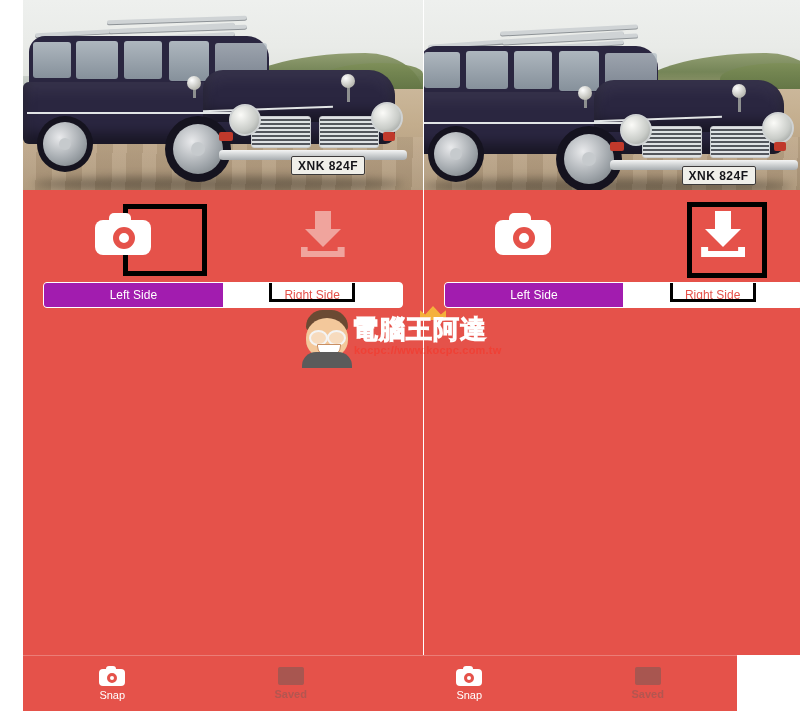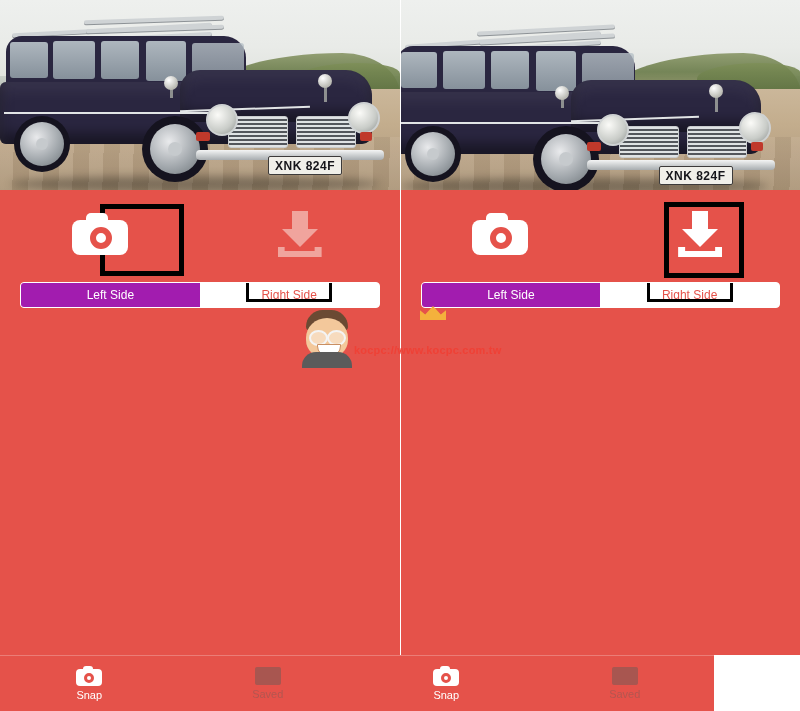--- a/index.html
+++ b/index.html
@@ -1,17 +1,17 @@
 <!DOCTYPE html>
 <html><head>
 <meta charset="utf-8">
 <style>
   html,body{margin:0;padding:0;background:#fff;}
   body{width:800px;height:711px;overflow:hidden;font-family:"Liberation Sans","DejaVu Sans",sans-serif;}
-  .screen{position:relative;width:714px;height:711px;display:flex;flex-direction:column;}
+  .screen{position:relative;width:714px;height:711px;display:flex;flex-direction:column;padding-left:23px;}
 
   
   .panes{display:flex;width:800px;height:655px;}
   .pane{position:relative;width:400px;height:655px;overflow:hidden;background:#e5524a;}
   .pane + .pane{border-left:1px solid #ffffff;}
 
   
   .photo{position:relative;width:400px;height:190px;overflow:hidden;background:#cfc7b4;}
   .photo-inner{position:absolute;inset:0;}
   .sky{position:absolute;left:0;top:0;width:100%;height:44%;
@@ -100,21 +100,21 @@
   .wm-url{position:absolute;left:54px;top:34px;font-size:11px;font-weight:700;color:#ef4136;
           font-family:"Liberation Sans",sans-serif;letter-spacing:.2px;}
   .wm-crown{position:absolute;left:120px;top:-4px;width:26px;height:14px;background:#f4b13c;
             clip-path:polygon(0 100%,0 30%,20% 60%,50% 0,80% 60%,100% 30%,100% 100%);}
 
   
   .tabbar{height:56px;background:#e5524a;display:flex;border-top:1px solid rgba(255,255,255,.25);}
   .tabhalf{flex:1;display:flex;}
   .tab{flex:1;display:flex;flex-direction:column;align-items:center;justify-content:center;gap:3px;}
   .tab-label{font-size:11px;color:#fff;font-family:"Liberation Sans",sans-serif;}
-  .tab.disabled .tab-label{color:#b35650;}
+  .tab.disabled .tab-label{color:#b35650;font-weight:bold;}
   .tcam{width:26px;height:20px;position:relative;}
   .tcam .b{position:absolute;left:0;top:3px;width:26px;height:17px;background:#fff;border-radius:4px;}
   .tcam .h{position:absolute;left:7px;top:0;width:10px;height:5px;background:#fff;border-radius:3px 3px 0 0;}
   .tcam .l{position:absolute;left:8px;top:7px;width:10px;height:10px;border-radius:50%;border:3px solid #e5524a;box-sizing:border-box;}
   .tsave{width:26px;height:18px;background:#a85650;border-radius:2px;}
 </style>
 </head>
 <body>
 
 <div class="screen">
@@ -308,20 +308,21 @@
   <div class="watermark">
     <div class="wm-face">
       <div class="wm-hair"></div>
       <div class="wm-head"></div>
       <div class="wm-glass" style="left:9px;"></div>
       <div class="wm-glass" style="left:27px;"></div>
       <div class="wm-mouth"></div>
       <div class="wm-body"></div>
     </div>
     <div class="wm-crown"></div>
+    <div class="wm-text">電腦王阿達</div>
     <div class="wm-url">kocpc://www.kocpc.com.tw</div>
   </div>
 
   <div class="tabbar">
     <div class="tabhalf">
       <div class="tab">
         <div class="tcam">
             <div class="b"></div>
             <div class="h"></div>
             <div class="l"></div>

